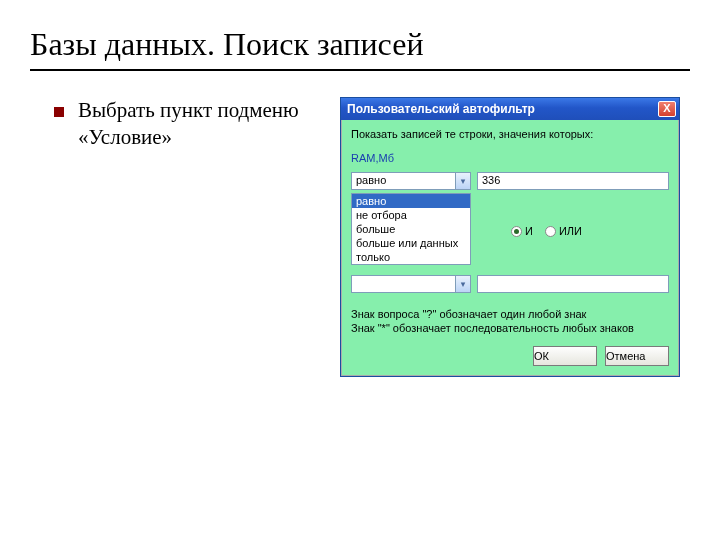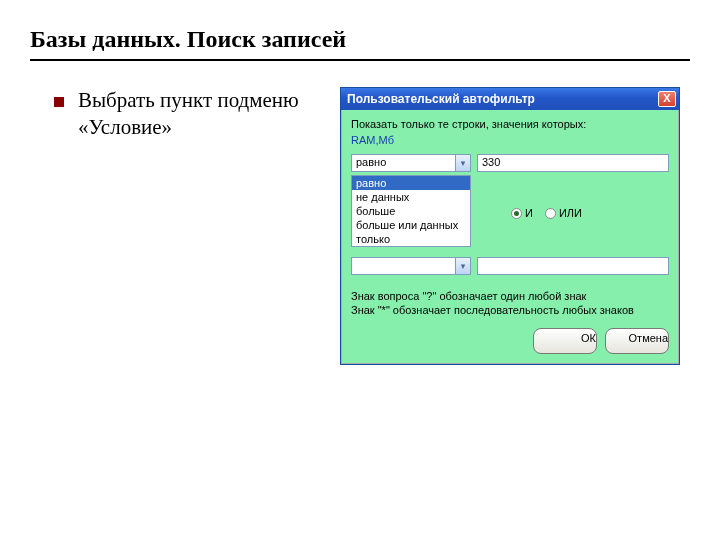--- a/index.html
+++ b/index.html
@@ -9,22 +9,22 @@
     height: 540px;
     font-family: "Times New Roman", serif;
     background: #fff;
     color: #000;
     overflow: hidden;
   }
   .slide {
     padding: 26px 30px 0 30px;
   }
   .title {
-    font-size: 24px;
-    font-weight: bold;
+    font-size: 32px;
+    font-weight: normal;
     margin: 0 0 6px 0;
   }
   .hr {
     border: none;
     border-top: 2px solid #000;
     margin: 0 0 26px 0;
   }
   .content {
     display: flex;
     gap: 10px;
@@ -84,21 +84,21 @@
     color: #fff;
     font-size: 11px;
     line-height: 13px;
     text-align: center;
     font-weight: bold;
   }
   .body {
     padding: 8px 10px 10px 10px;
   }
   .lbl { color: #000; margin-bottom: 4px; }
-  .fieldname { color: #1a3fb0; margin: 4px 0 8px 0; }
+  .fieldname { color: #1a3fb0; margin: 12px 0 8px 0; }
   .row {
     display: flex;
     gap: 6px;
     margin-bottom: 4px;
   }
   .selectbox, .textin {
     height: 18px;
     background: #fff;
     border: 1px solid #7f9db9;
     position: relative;
@@ -170,26 +170,26 @@
 
   .hint { margin-top: 56px; font-size: 11px; line-height: 1.3; color: #000; }
   .buttons {
     display: flex;
     justify-content: flex-end;
     gap: 8px;
     margin-top: 10px;
   }
   .btn {
     min-width: 64px;
-    height: 26px;
+    height: 20px;
     border: 1px solid #7a7a7a;
     background: linear-gradient(to bottom,#fefefe,#e6e6de);
-    border-radius: 8px;
-    font-size: 11px;
-    text-align: right;
+    border-radius: 0;
+    font-size: 11px;
+    text-align: left;
     line-height: 18px;
   }
 </style>
 </head>
 <body>
 
 <div class="slide">
   <h1 class="title">Базы данных. Поиск записей</h1>
   <hr class="hr">
 
@@ -204,37 +204,37 @@
 
     <div class="dialog-wrap">
       <div class="dialog">
 
         <div class="titlebar">
           <span>Пользовательский автофильтр</span>
           <span class="closebtn">X</span>
         </div>
 
         <div class="body">
-          <div class="lbl">Показать только те строки, значения которых:</div>
+          <div class="lbl">Показать записей те строки, значения которых:</div>
           <div class="fieldname">RAM,Мб</div>
 
           <div class="row">
             <div class="selectbox">
               <span>равно</span>
               <span class="arrow">▾</span>
             </div>
             <div class="textin">
-              <span>330</span>
+              <span>336</span>
             </div>
           </div>
 
           <div style="position:relative">
             <div class="dropdown">
               <div class="opt sel">равно</div>
-              <div class="opt">не данных</div>
+              <div class="opt">не отбора</div>
               <div class="opt">больше</div>
               <div class="opt">больше или данных</div>
               <div class="opt">только</div>
             </div>
 
             <div class="radio-row">
               <span class="radio">
                 <span class="dot checked"></span>
                 <span>И</span>
               </span>

